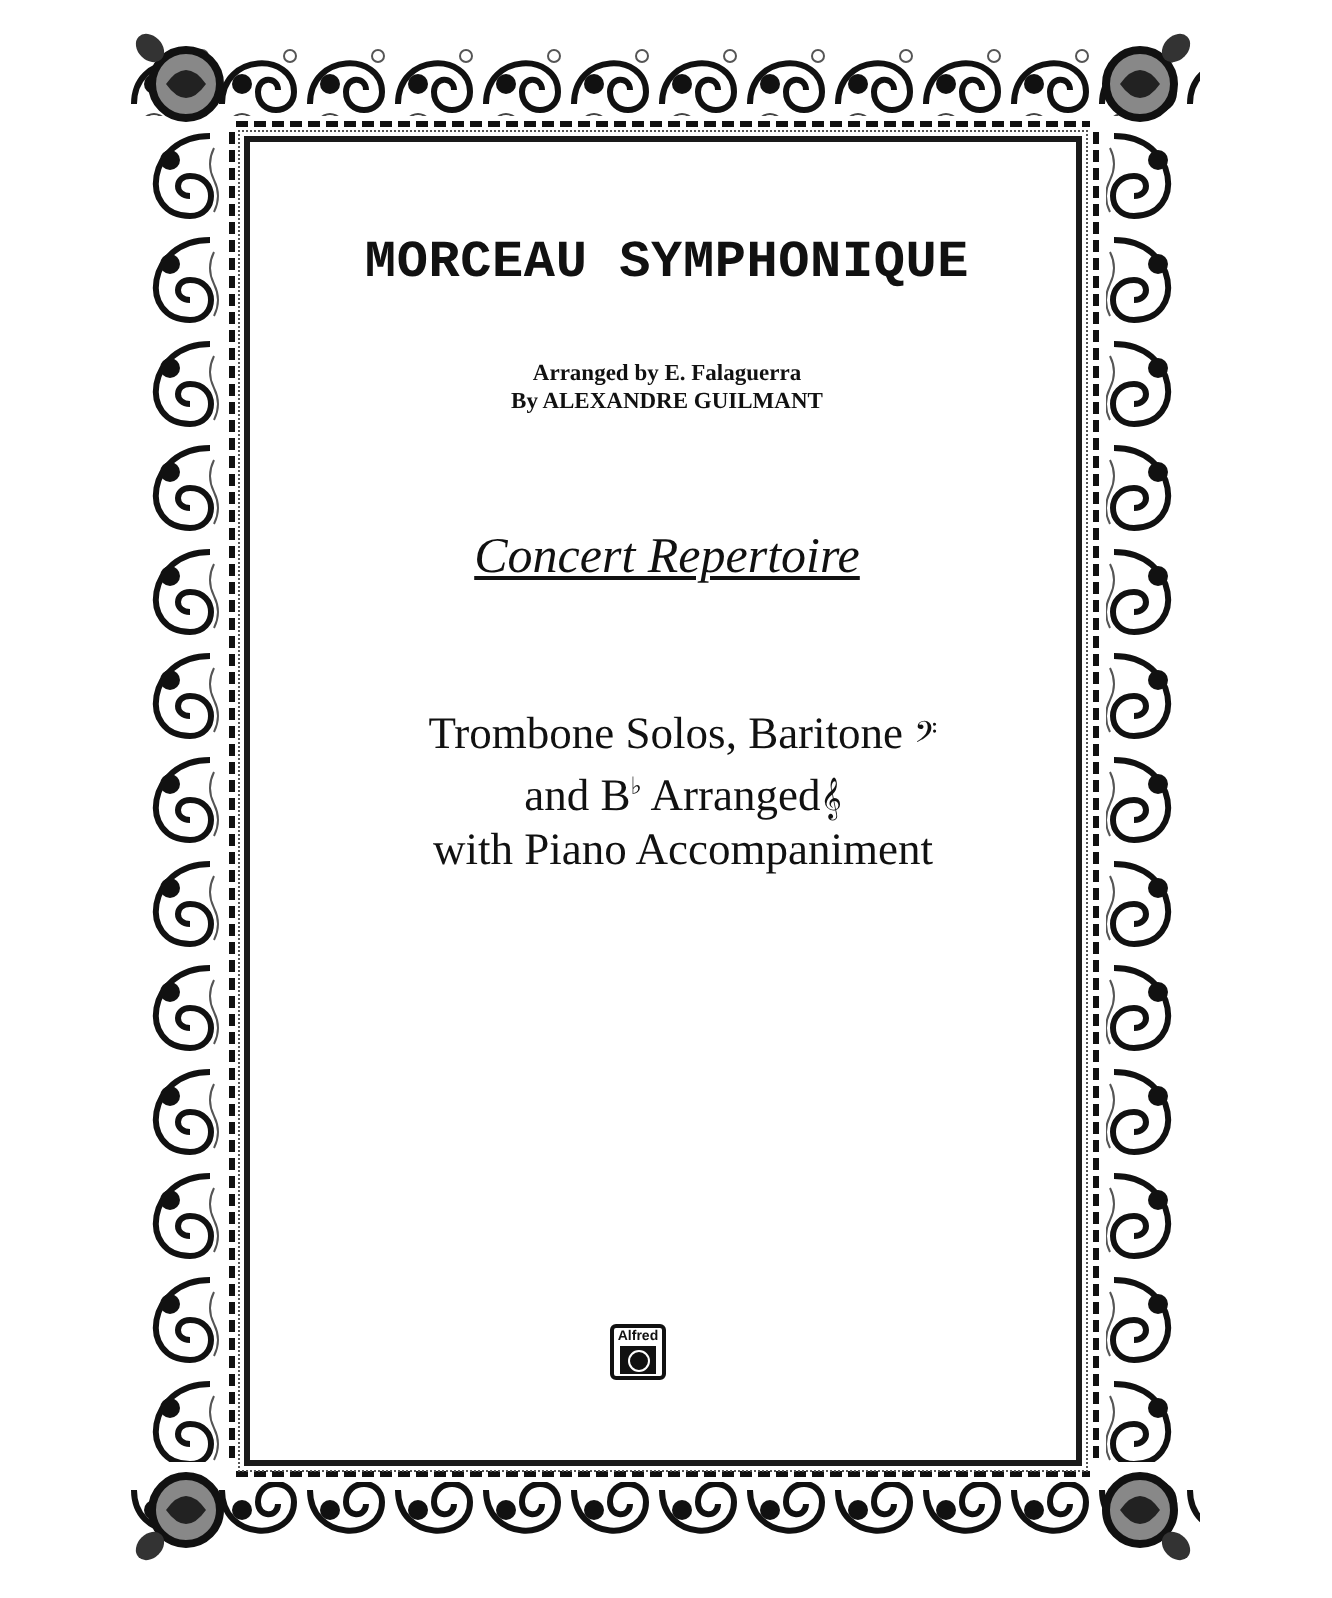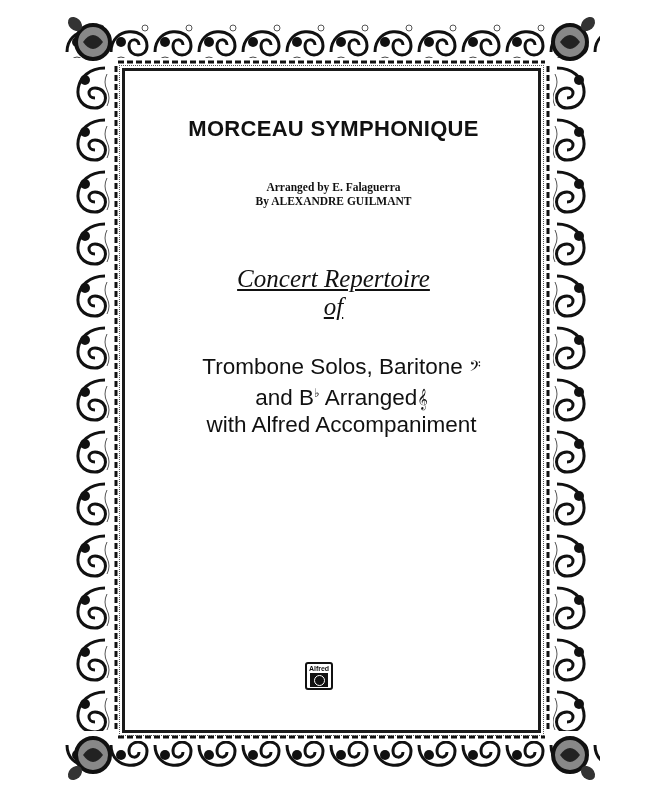--- a/index.html
+++ b/index.html
@@ -7,24 +7,24 @@
   .frame{position:absolute;left:63px;top:12px;width:537px;height:773px;}
   .border-band{position:absolute;}
   .band-top{left:0;top:0;width:537px;height:56px;}
   .band-bottom{left:0;bottom:0;width:537px;height:52px;}
   .band-left{left:0;top:0;width:59px;height:773px;}
   .band-right{right:0;top:0;width:55px;height:773px;}
   .inner-rule{position:absolute;left:59px;top:56px;width:419px;height:665px;border:3px solid #1a1a1a;box-sizing:border-box;}
   .inner-rule:before{content:"";position:absolute;inset:-6px;border:1px dotted #555;}
   .corner{position:absolute;width:48px;height:48px;}
   .page-content{position:absolute;left:125px;top:72px;width:417px;height:660px;text-align:center;}
-  .title{position:absolute;left:0;right:0;top:44px;font-family:Liberation Sans, sans-serif;font-weight:bold;font-size:22px;letter-spacing:0.3px;color:#111;}
+  .title{position:absolute;left:0;right:0;top:44px;font-family:Liberation Mono, monospace;font-weight:bold;font-size:26px;letter-spacing:0.3px;color:#111;}
   .byline{position:absolute;left:0;right:0;top:108px;font-family:"Liberation Serif",serif;font-weight:bold;font-size:11.5px;line-height:14px;}
   .subtitle{position:absolute;left:0;right:0;top:193px;font-family:"Liberation Serif",serif;font-style:italic;font-size:25px;line-height:28px;text-decoration:underline;}
-  .desc{position:absolute;left:0;right:16px;top:282px;font-family:Liberation Sans, sans-serif;font-size:22.5px;line-height:25px;padding-left:32px;}
+  .desc{position:absolute;left:0;right:16px;top:282px;font-family:Liberation Serif, serif;font-size:22.5px;line-height:25px;padding-left:32px;}
   .clef{font-size:18px;}
   .flat{font-size:12px;vertical-align:8px;}
   .logo{position:absolute;left:180px;top:590px;width:28px;height:28px;border:2px solid #111;border-radius:3px;box-sizing:border-box;background:#fff;}
   .logo-top{display:block;font-family:"Liberation Sans",sans-serif;font-weight:bold;font-size:7px;line-height:9px;text-align:center;color:#111;}
   .logo-mark{display:block;margin:0 auto;width:18px;height:14px;background:#111;position:relative;}
   .logo-mark:after{content:"";position:absolute;left:4px;top:2px;width:9px;height:9px;border:1.5px solid #fff;border-radius:50%;}
 </style>
 </head>
 <body>
 
@@ -100,29 +100,28 @@
 </div>
 
 <div class="page-content">
   <div class="title">MORCEAU SYMPHONIQUE</div>
   <div class="byline">
     <div>Arranged by E. Falaguerra</div>
     <div>By ALEXANDRE GUILMANT</div>
   </div>
   <div class="subtitle">
     <div>Concert Repertoire</div>
-    <div>of</div>
   </div>
   <div class="desc">
     <div>
       <span>Trombone Solos, Baritone</span>
       <span class="clef">𝄢</span>
     </div>
     <div>
       <span>and B</span><span class="flat">♭</span><span> Arranged</span><span class="clef">𝄞</span>
     </div>
-    <div>with Alfred Accompaniment</div>
+    <div>with Piano Accompaniment</div>
   </div>
   <div class="logo">
     <span class="logo-top">Alfred</span>
     <span class="logo-mark"></span>
   </div>
 </div>
 
 </body></html>

